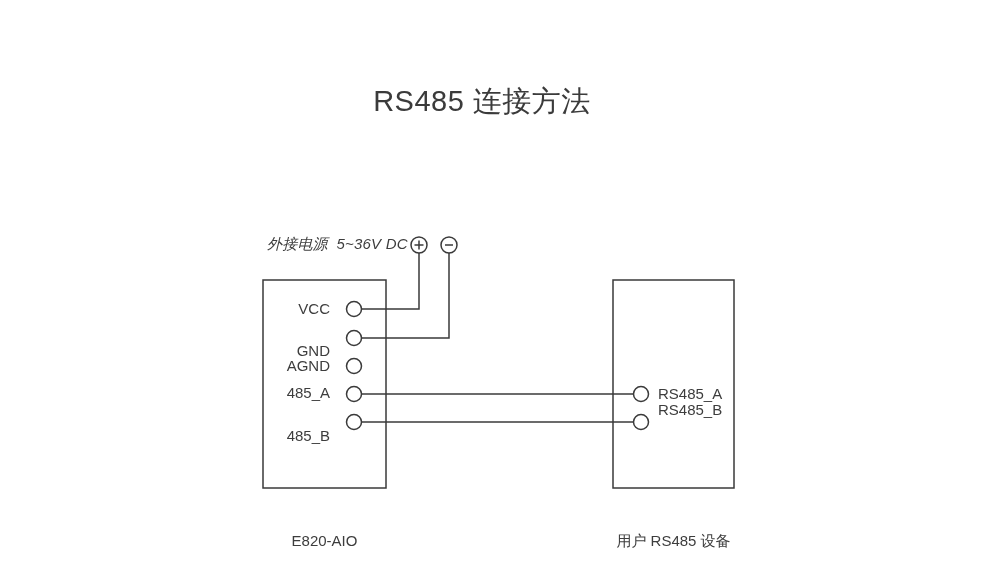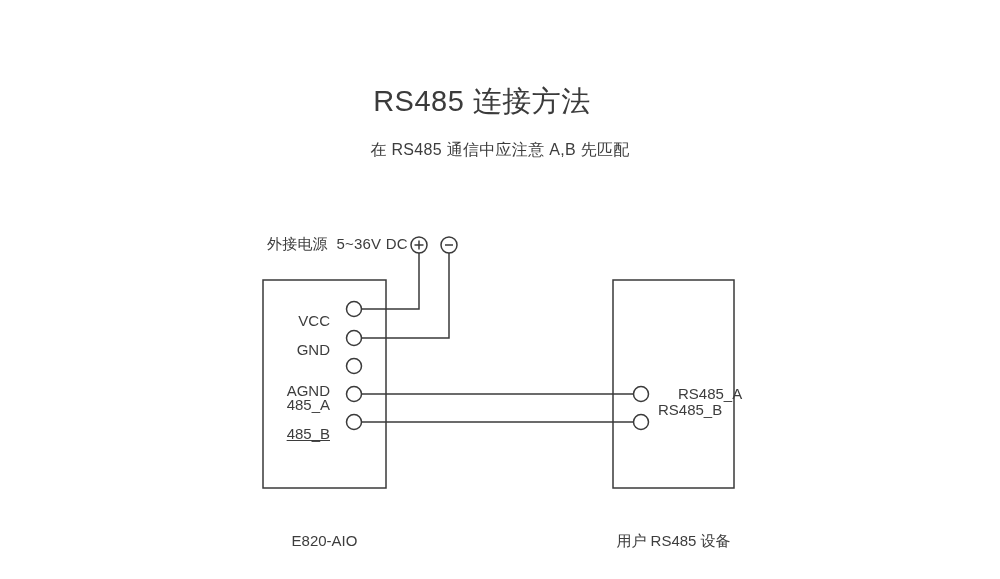--- a/index.html
+++ b/index.html
@@ -47,29 +47,29 @@
     width: 1000px;
     height: 579px;
   }
   .label {
     position: absolute;
     font-size: 15px;
     line-height: 18px;
     color: #3d3d3d;
     white-space: pre;
   }
-  .power-label { top: 235px; left: 267px; letter-spacing: 0.2px; }
-  .pin-label-left { right: 670px; text-align: center; margin-top: 12px; }
+  .power-label { top: 235px; left: 267px; letter-spacing: 0.2px; font-style: italic; }
+  .pin-label-left { right: 670px; text-align: center; }
   .pin-label-right { left: 658px; text-align: left; }
   .pin-vcc   { top: 300px; }
-  .pin-gnd   { top: 329px; }
-  .pin-agnd  { top: 370px; }
+  .pin-gnd   { top: 342px; }
+  .pin-agnd  { top: 357px; }
   .pin-485a  { top: 384px; }
-  .pin-485b  { top: 413px; text-decoration: underline; }
-  .pin-rs485a { top: 385px; margin-left: 20px; }
+  .pin-485b  { top: 427px; }
+  .pin-rs485a { top: 385px; }
   .pin-rs485b { top: 401px; }
   .device-label {
     position: absolute;
     top: 504px;
     font-size: 15px;
     line-height: 18px;
     text-align: center;
     color: #3d3d3d;
     margin-top: 28px;
   }
@@ -77,21 +77,20 @@
   .device-label-right { left: 606px; width: 135px; }
 </style>
 </head>
 <body>
 
 <div class="canvas">
 
   <div class="title">RS485 连接方法</div>
 
   <div class="notes">
-    <div class="note-line">在 RS485 通信中应注意 A,B 先匹配</div>
   </div>
 
   <svg class="diagram-svg" viewBox="0 0 1000 579" xmlns="http://www.w3.org/2000/svg" fill="none" stroke="#3a3a3a" stroke-width="1.5">
 
     <rect x="263" y="280" width="123" height="208"></rect>
     <rect x="613" y="280" width="121" height="208"></rect>
 
     <polyline points="361.5,309 419,309 419,253"></polyline>
     <polyline points="361.5,338 449,338 449,253"></polyline>
     <line x1="361.5" y1="394" x2="633.5" y2="394"></line>

